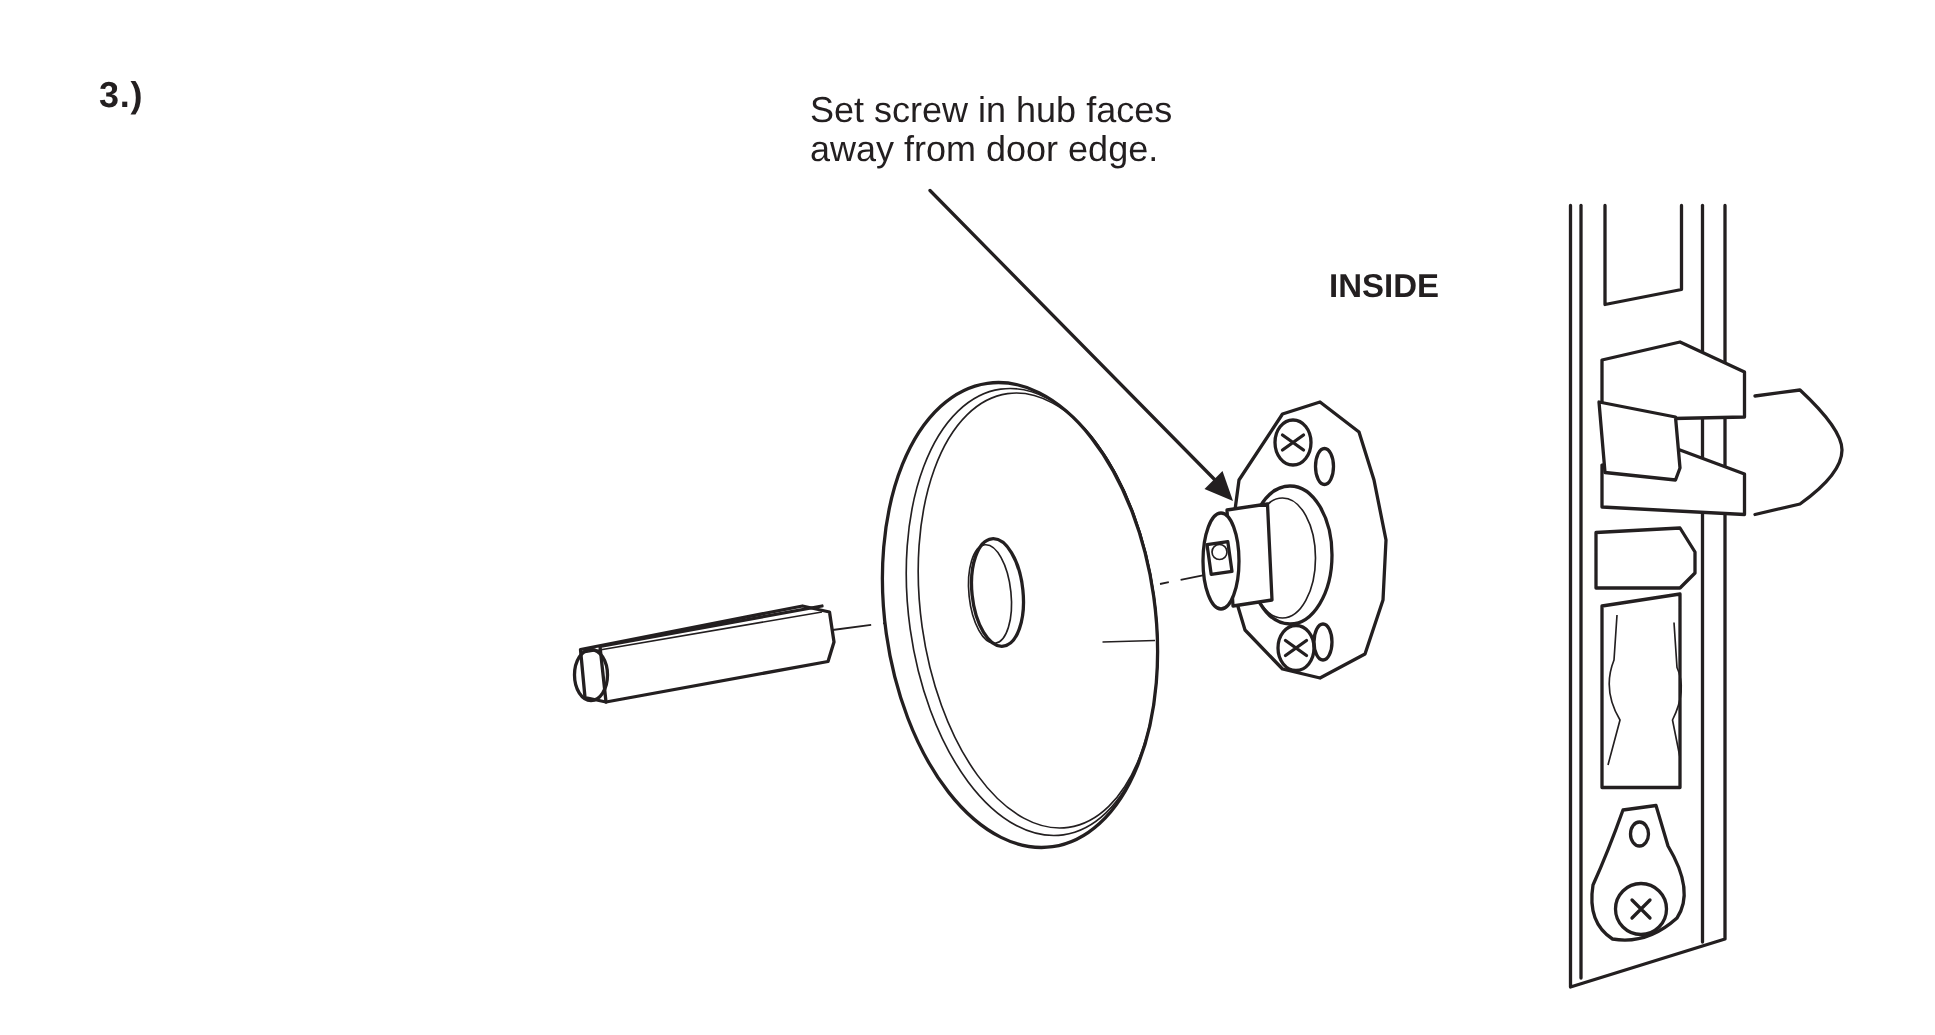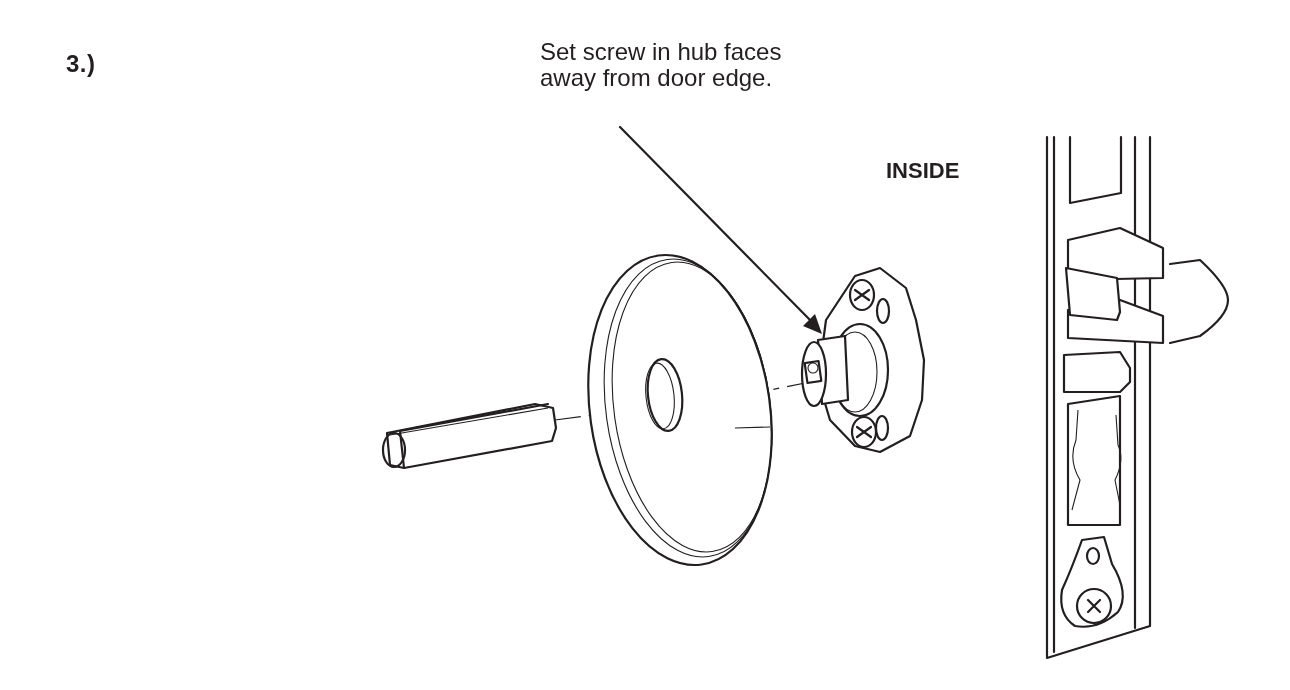--- a/index.html
+++ b/index.html
@@ -1,19 +1,19 @@
 <!DOCTYPE html>
 <html><head>
   <meta charset="utf-8">
   <style>
     html, body { margin: 0; padding: 0; background: #ffffff; }
     body { width: 1290px; height: 690px; position: relative; overflow: hidden; font-family: "Liberation Sans", sans-serif; color: #231f20; }
     .step-number { position: absolute; left: 66px; top: 50px; font-size: 24px; font-weight: bold; letter-spacing: 0.5px; }
-    .callout { position: absolute; left: 540px; top: 39px; font-size: 24px; line-height: 26px; white-space: pre; }
-    .side-label { position: absolute; left: 886px; top: 158px; font-size: 22px; font-weight: bold; }
+    .callout { position: absolute; left: 540px; top: 61px; font-size: 24px; line-height: 26px; white-space: pre; }
+    .side-label { position: absolute; left: 886px; top: 178px; font-size: 22px; font-weight: bold; }
     svg.art { position: absolute; left: 0; top: 0; }
     .ln { fill: none; stroke: #231f20; stroke-width: 2.2; stroke-linejoin: round; stroke-linecap: round; }
     .thin { fill: none; stroke: #231f20; stroke-width: 1.1; }
     .fillw { fill: #ffffff; stroke: #231f20; stroke-width: 2.2; stroke-linejoin: round; }
     .dash { fill: none; stroke: #231f20; stroke-width: 1.2; stroke-dasharray: 26 8 6 8; }
   </style>
 </head>
 <body>
 
 <div class="step-number">3.)</div>

